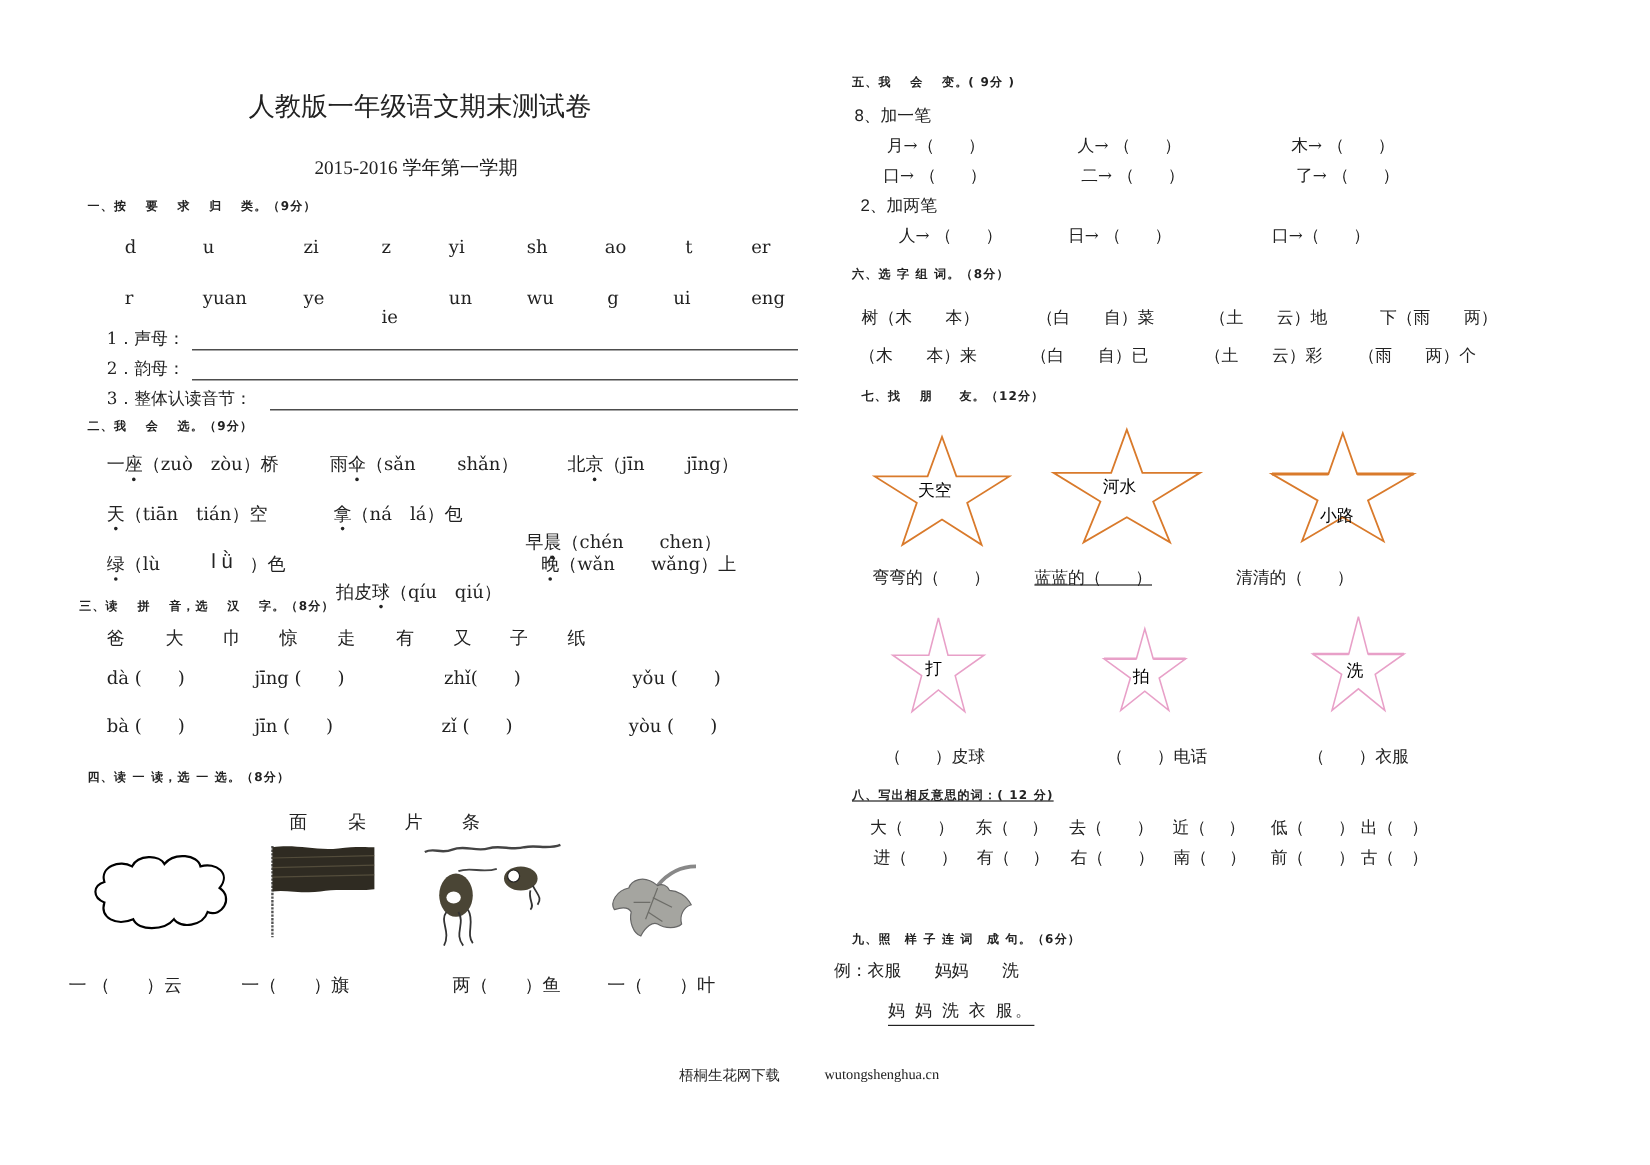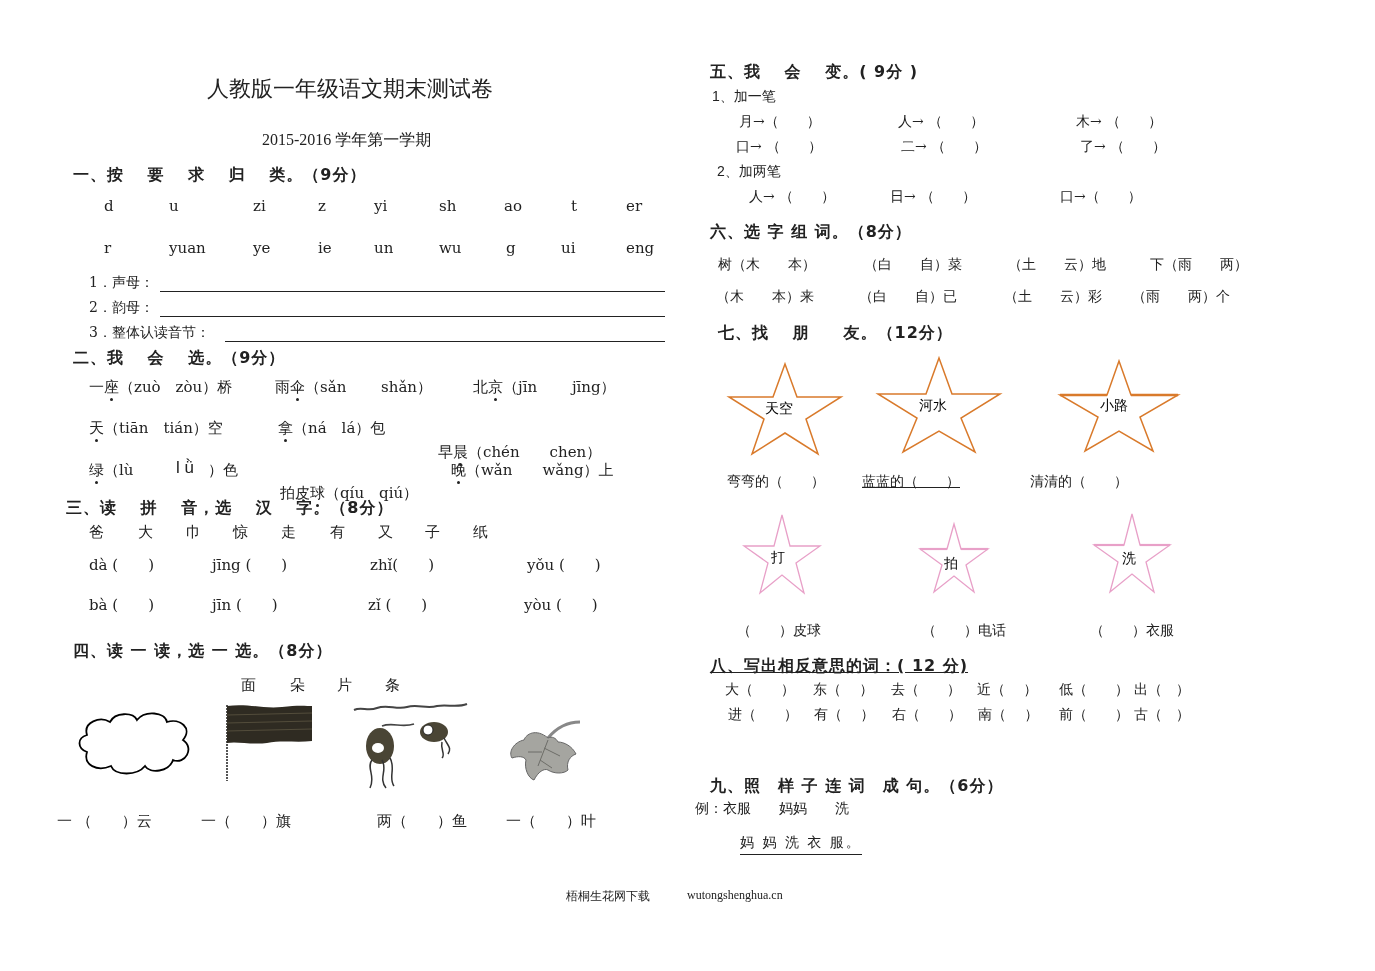--- a/index.html
+++ b/index.html
@@ -4,21 +4,21 @@
 <style>
   html, body { margin:0; padding:0; background:#fff; }
   body { width:1375px; height:971px; position:relative; overflow:hidden;
          font-family:"DejaVu Serif","Liberation Serif",serif; color:#222; }
   .abs { position:absolute; white-space:nowrap; }
   .serif { font-family:"Liberation Serif","DejaVu Serif",serif; }
   .sans { font-family:"Liberation Sans","DejaVu Sans",sans-serif; }
   .bold { font-weight:normal; }
   .title { font-size:22px; }
   .sub { font-size:16px; }
-  .h { font-size:16px; font-weight:bold; font-family:"DejaVu Sans","Liberation Sans",sans-serif; letter-spacing:1px; }
+  .h { font-size:10px; font-weight:bold; font-family:"DejaVu Sans","Liberation Sans",sans-serif; letter-spacing:1px; }
   .t { font-size:15px; }
   .ts { font-size:14px; }
   .line { position:absolute; height:0; border-top:1px solid #222; }
   .dot { position:relative; }
   .dot::after { content:""; position:absolute; left:50%; bottom:-5px; width:3px; height:3px; margin-left:-1.5px; background:#222; border-radius:50%; }
   svg { position:absolute; overflow:visible; }
   .star-label { position:absolute; font-family:"DejaVu Sans",sans-serif; font-size:14px; color:#000; }
 </style>
 </head>
 <body>
@@ -35,21 +35,21 @@
   <div class="abs t" style="left:374px;top:197px;">yi</div>
   <div class="abs t" style="left:439px;top:197px;">sh</div>
   <div class="abs t" style="left:504px;top:197px;">ao</div>
   <div class="abs t" style="left:571px;top:197px;">t</div>
   <div class="abs t" style="left:626px;top:197px;">er</div>
 </div>
 <div>
   <div class="abs t" style="left:104px;top:239px;">r</div>
   <div class="abs t" style="left:169px;top:239px;">yuan</div>
   <div class="abs t" style="left:253px;top:239px;">ye</div>
-  <div class="abs t" style="left:318px;top:239px;">ie</div>
+  <div class="abs t" style="left:318px;top:255px;">ie</div>
   <div class="abs t" style="left:374px;top:239px;">un</div>
   <div class="abs t" style="left:439px;top:239px;">wu</div>
   <div class="abs t" style="left:506px;top:239px;">g</div>
   <div class="abs t" style="left:561px;top:239px;">ui</div>
   <div class="abs t" style="left:626px;top:239px;">eng</div>
 </div>
 <div class="abs ts" style="left:89px;top:274px;">1．声母：</div>
 <div class="line" style="left:160px;top:291px;width:505px;"></div>
 <div class="abs ts" style="left:89px;top:299px;">2．韵母：</div>
 <div class="line" style="left:160px;top:316px;width:505px;"></div>
@@ -122,21 +122,21 @@
   <path d="M40,22 C28,12 18,18 16,24 C6,26 0,36 4,42 C10,40 16,40 18,44 C16,52 20,62 26,64 C30,56 36,52 40,54 C46,58 56,58 60,54 C58,46 62,40 68,38 C64,30 56,26 50,26 C48,22 44,20 40,22 Z" fill="#a5a5a0" stroke="#666" stroke-width="1"></path>
   <path d="M40,24 L30,50 M34,36 L20,36 M36,32 L52,40 M32,44 L44,52" stroke="#6d6d68" stroke-width="1" fill="none"></path>
 </svg>
 
 <div class="abs t" style="left:57px;top:812px;">一 （　　）云</div>
 <div class="abs t" style="left:201px;top:812px;">一（　　）旗</div>
 <div class="abs t" style="left:377px;top:812px;">两（　　）鱼</div>
 <div class="abs t" style="left:506px;top:812px;">一（　　）叶</div>
 
 <div class="abs h" style="left:710px;top:62px;">五、我　 会　 变。( 9分 )</div>
-<div class="abs ts sans" style="left:712px;top:88px;">1、加一笔</div>
+<div class="abs ts sans" style="left:712px;top:88px;">8、加一笔</div>
 <div class="abs ts" style="left:739px;top:113px;">月→（　　）</div>
 <div class="abs ts" style="left:898px;top:113px;">人→ （　　）</div>
 <div class="abs ts" style="left:1076px;top:113px;">木→ （　　）</div>
 <div class="abs ts" style="left:736px;top:138px;">口→ （　　）</div>
 <div class="abs ts" style="left:901px;top:138px;">二→ （　　）</div>
 <div class="abs ts" style="left:1080px;top:138px;">了→ （　　）</div>
 <div class="abs ts sans" style="left:717px;top:163px;">2、加两笔</div>
 <div class="abs ts" style="left:749px;top:188px;">人→ （　　）</div>
 <div class="abs ts" style="left:890px;top:188px;">日→ （　　）</div>
 <div class="abs ts" style="left:1060px;top:188px;">口→（　　）</div>
@@ -161,21 +161,21 @@
 <svg style="left:876px;top:356px;" width="126" height="98" viewBox="0 0 126 98">
   <polygon points="63,2 76,38 124,38 85,62 99,96 63,75 27,96 41,62 2,38 50,38" fill="none" stroke="#d97a2b" stroke-width="1.5"></polygon>
 </svg>
 <div class="star-label" style="left:919px;top:397px;">河水</div>
 
 <svg style="left:1058px;top:359px;" width="122" height="94" viewBox="0 0 122 94">
   <polygon points="61,2 73,36 120,36 82,58 95,92 61,72 27,92 40,58 2,36 49,36" fill="none" stroke="#d97a2b" stroke-width="1.5"></polygon>
   <line x1="2" y1="36" x2="49" y2="36" stroke="#d97a2b" stroke-width="2.5"></line>
   <line x1="73" y1="36" x2="120" y2="36" stroke="#d97a2b" stroke-width="2.5"></line>
 </svg>
-<div class="star-label" style="left:1100px;top:397px;">小路</div>
+<div class="star-label" style="left:1100px;top:421px;">小路</div>
 
 <div class="abs ts" style="left:727px;top:473px;">弯弯的（　　）</div>
 <div class="abs ts" style="left:862px;top:473px;text-decoration:underline;">蓝蓝的（　　）</div>
 <div class="abs ts" style="left:1030px;top:473px;">清清的（　　）</div>
 
 <svg style="left:742px;top:513px;" width="80" height="82" viewBox="0 0 80 82">
   <polygon points="40,2 48,33 78,33 54,50 62,80 40,62 18,80 26,50 2,33 32,33" fill="none" stroke="#e8a0c8" stroke-width="1.3"></polygon>
 </svg>
 <div class="star-label" style="left:771px;top:549px;">打</div>
 

